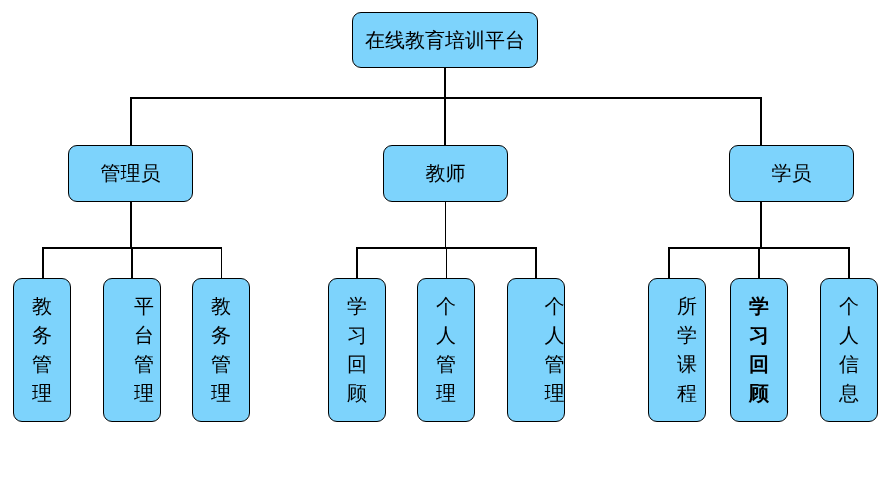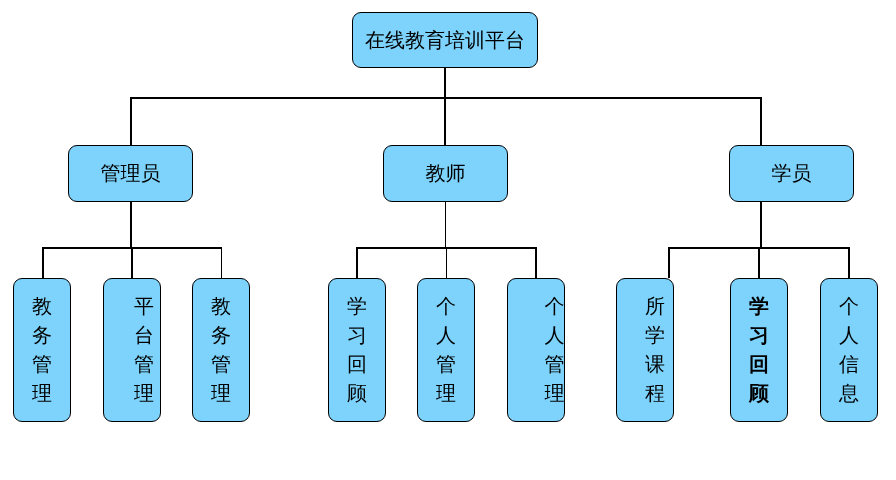--- a/index.html
+++ b/index.html
@@ -103,21 +103,21 @@
   <div class="box leaf" style="left:328px;">
     <span class="vtext">学习回顾</span>
   </div>
   <div class="box leaf" style="left:417px;">
     <span class="vtext">个人管理</span>
   </div>
   <div class="box leaf" style="left:507px;padding-left:37px;">
     <span class="vtext">个人管理</span>
   </div>
 
-  <div class="box leaf" style="left:616px;padding-left:20px;">
+  <div class="box leaf" style="left:648px;padding-left:20px;">
     <span class="vtext">所学课程</span>
   </div>
   <div class="box leaf" style="left:730px;font-weight:bold;">
     <span class="vtext">学习回顾</span>
   </div>
   <div class="box leaf" style="left:820px;">
     <span class="vtext">个人信息</span>
   </div>
 
 </div>

